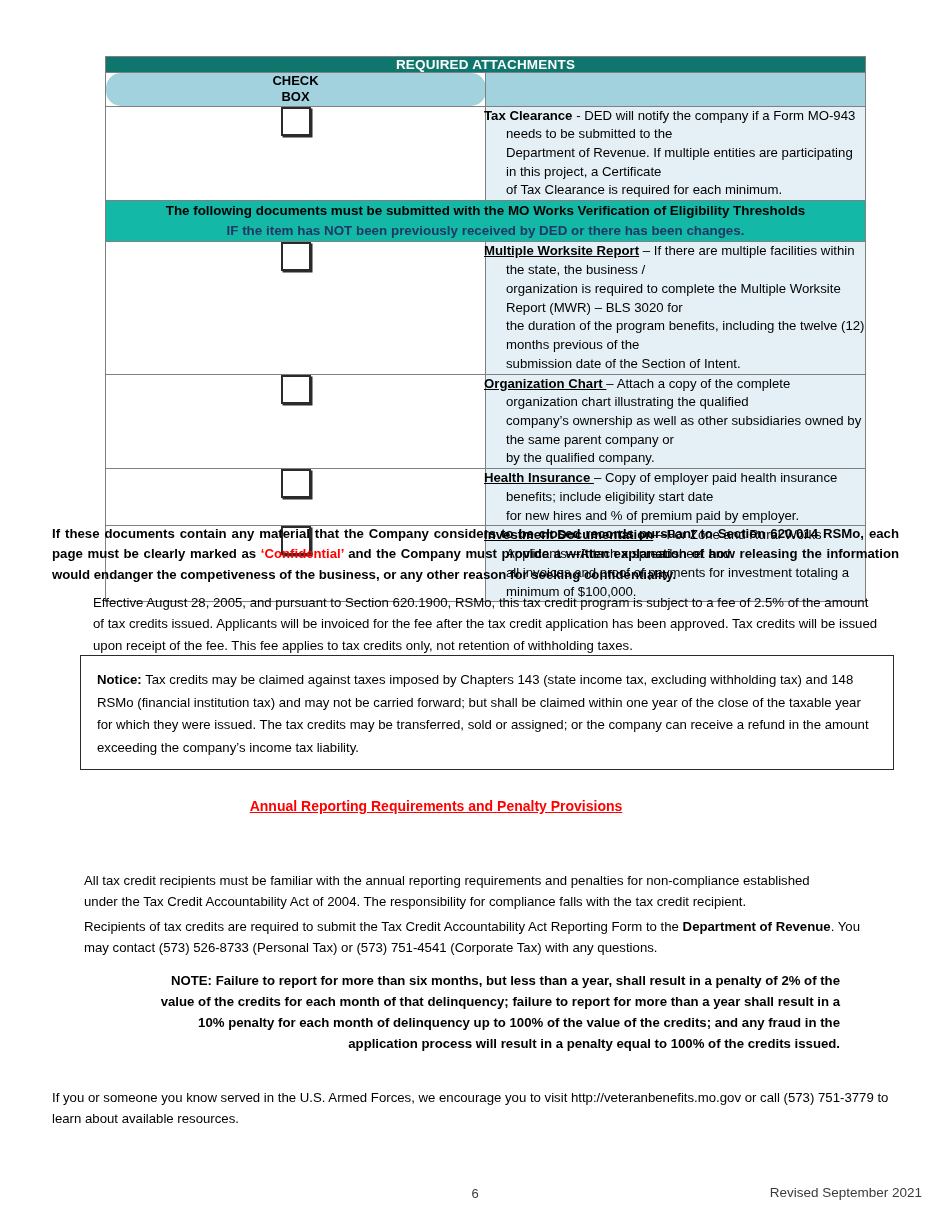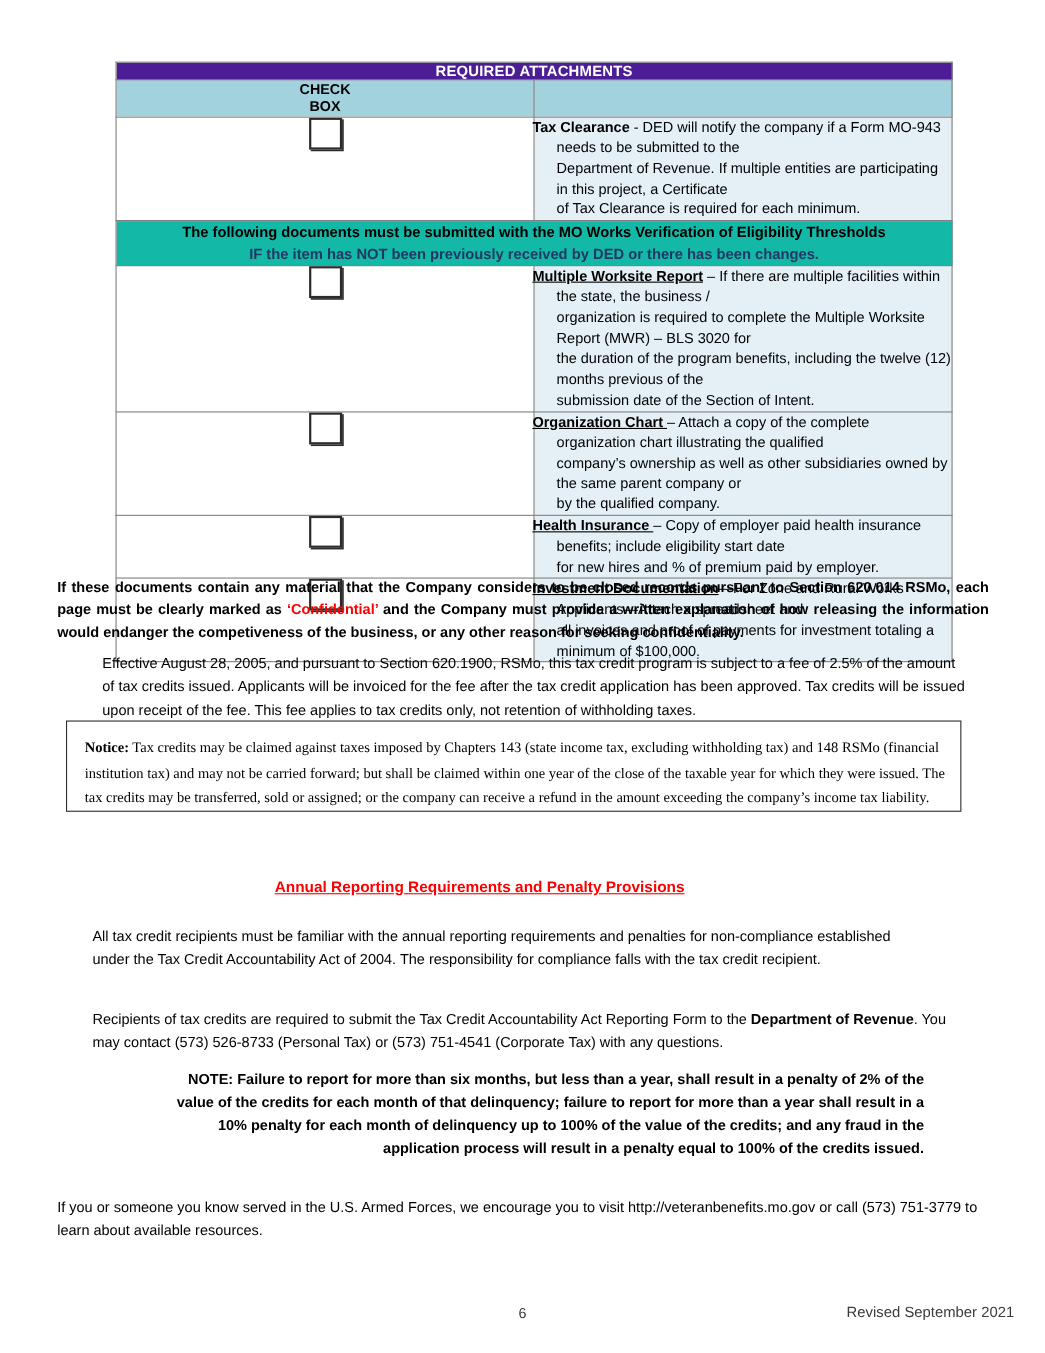--- a/index.html
+++ b/index.html
@@ -24,37 +24,38 @@
     width: 761px;
     border-collapse: collapse;
     table-layout: fixed;
   }
   .att-table td, .att-table th {
     border: 1px solid #808080;
     vertical-align: top;
     padding: 0;
   }
   .title-cell {
-    background: #4c1d95;
+    background: #0f766e;
     color: #ffffff;
     font-weight: bold;
     font-size: 13.5px;
     text-align: center;
     padding: 7px 0 8px 0;
     letter-spacing: 0.2px;
   }
   .checkbox-head {
     background: #A2D2DD;
     width: 67px;
     text-align: center;
     font-weight: bold;
     font-size: 13px;
     line-height: 1.25;
     padding: 6px 2px 7px 2px;
     color: #000;
+    border-radius: 15px;
   }
   .blank-head {
     background: #A2D2DD;
   }
   .cb-cell {
     background: #ffffff;
     width: 67px;
     text-align: center;
     vertical-align: middle;
   }
@@ -118,27 +119,26 @@
   .red { color: #FF0000; }
   .p-fee {
     left: 93px;
     top: 592px;
     width: 790px;
     line-height: 1.62;
   }
 
   .notice-box {
     position: absolute;
-    left: 60px;
+    left: 80px;
     top: 655px;
     width: 814px;
-    height: 83px;
+    height: 115px;
     border: 1.5px solid #2b2b2b;
     box-sizing: border-box;
-    font-family: Liberation Serif, serif;
   }
   .notice-inner {
     position: absolute;
     left: 16px;
     top: 13px;
     right: 14px;
     font-size: 13.2px;
     line-height: 1.72;
   }
   .notice-lead { font-weight: bold; }
@@ -150,21 +150,21 @@
     width: 872px;
     text-align: center;
     font-size: 14px;
     font-weight: bold;
     color: #FF0000;
     text-decoration: underline;
   }
 
   .p-intro {
     left: 84px;
-    top: 841px;
+    top: 871px;
     width: 760px;
     line-height: 1.56;
   }
   .p-recipients {
     left: 84px;
     top: 917px;
     width: 790px;
     line-height: 1.56;
   }
   .p-note {

